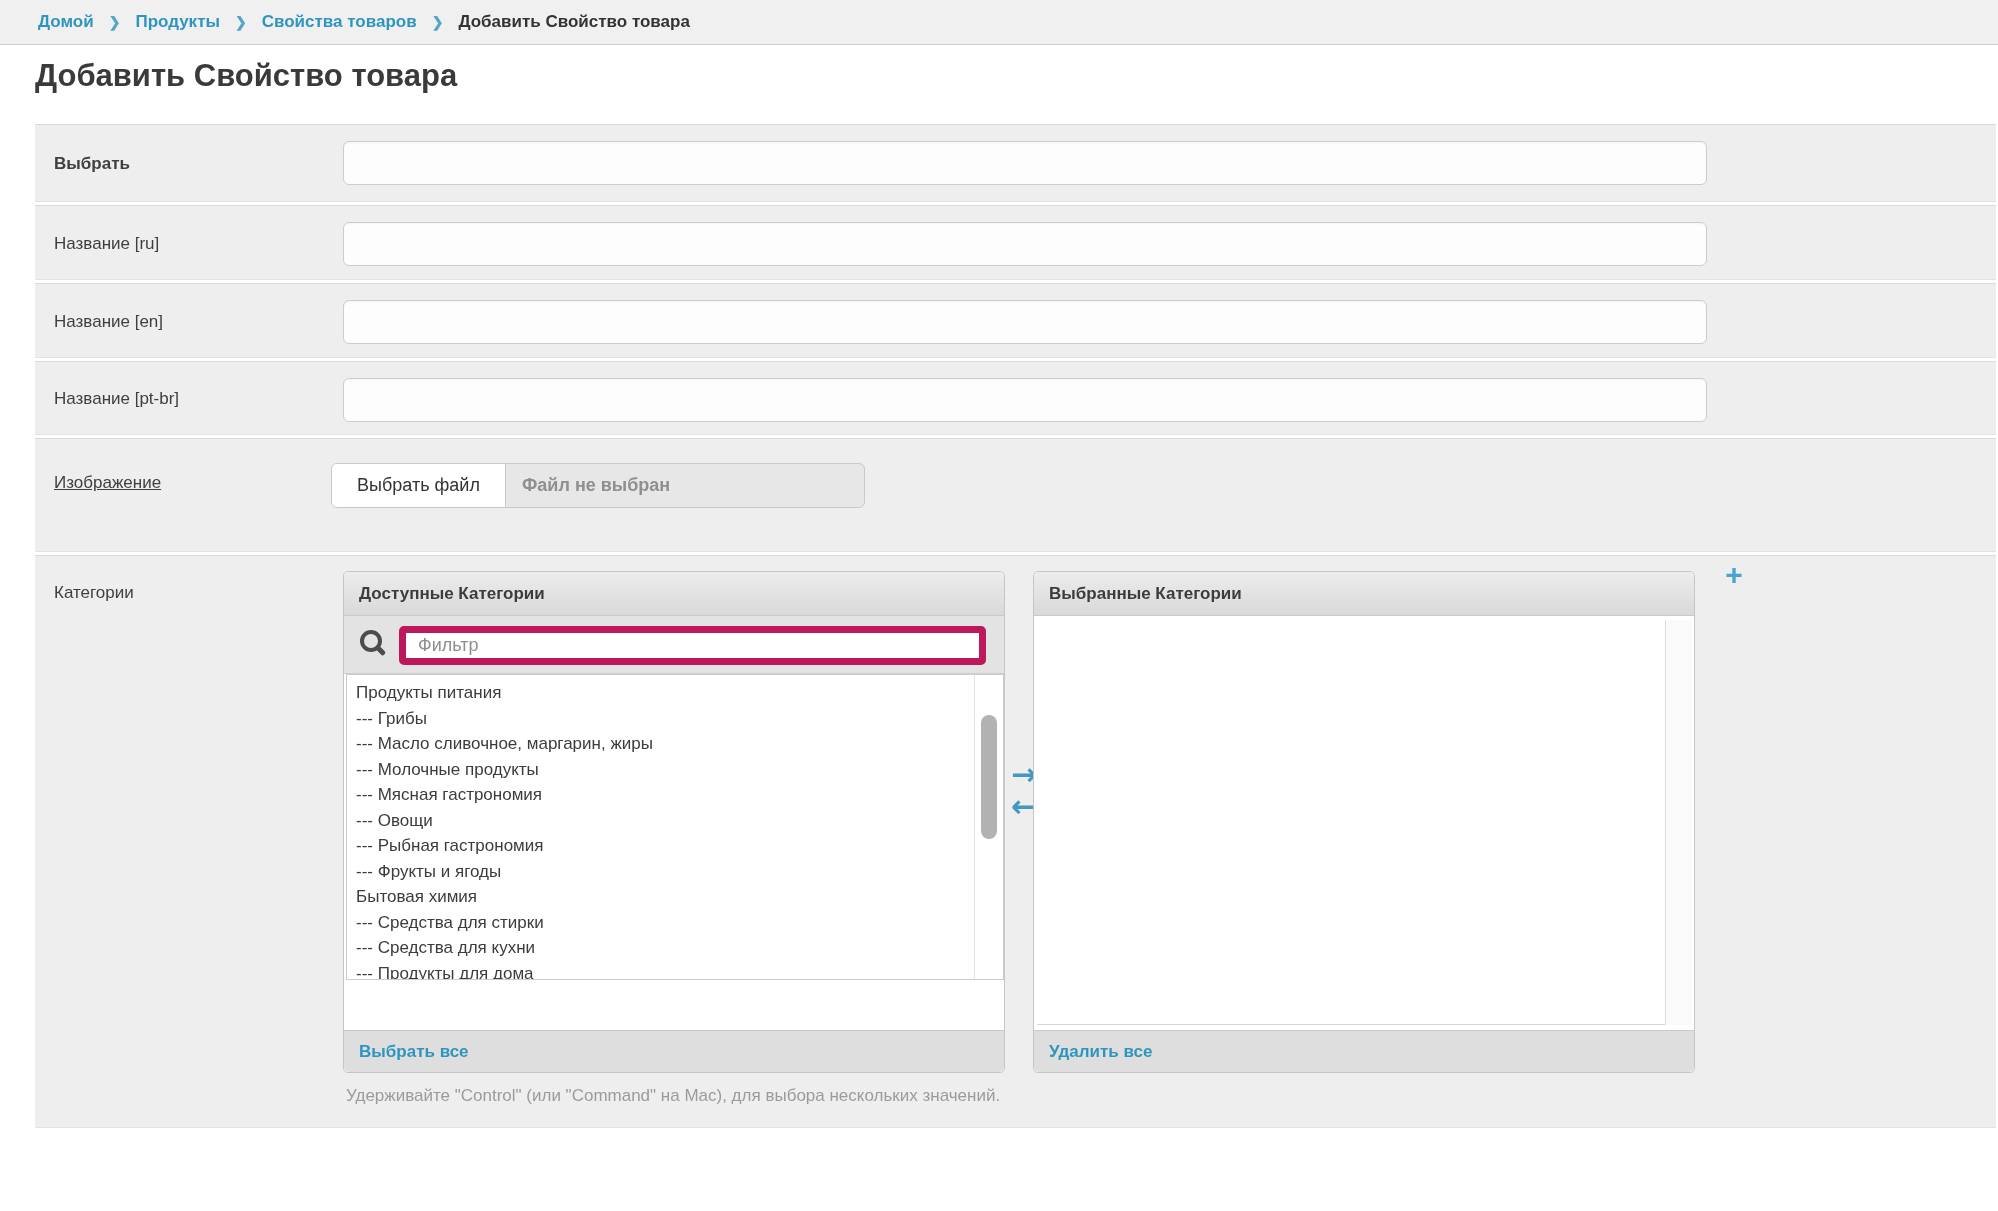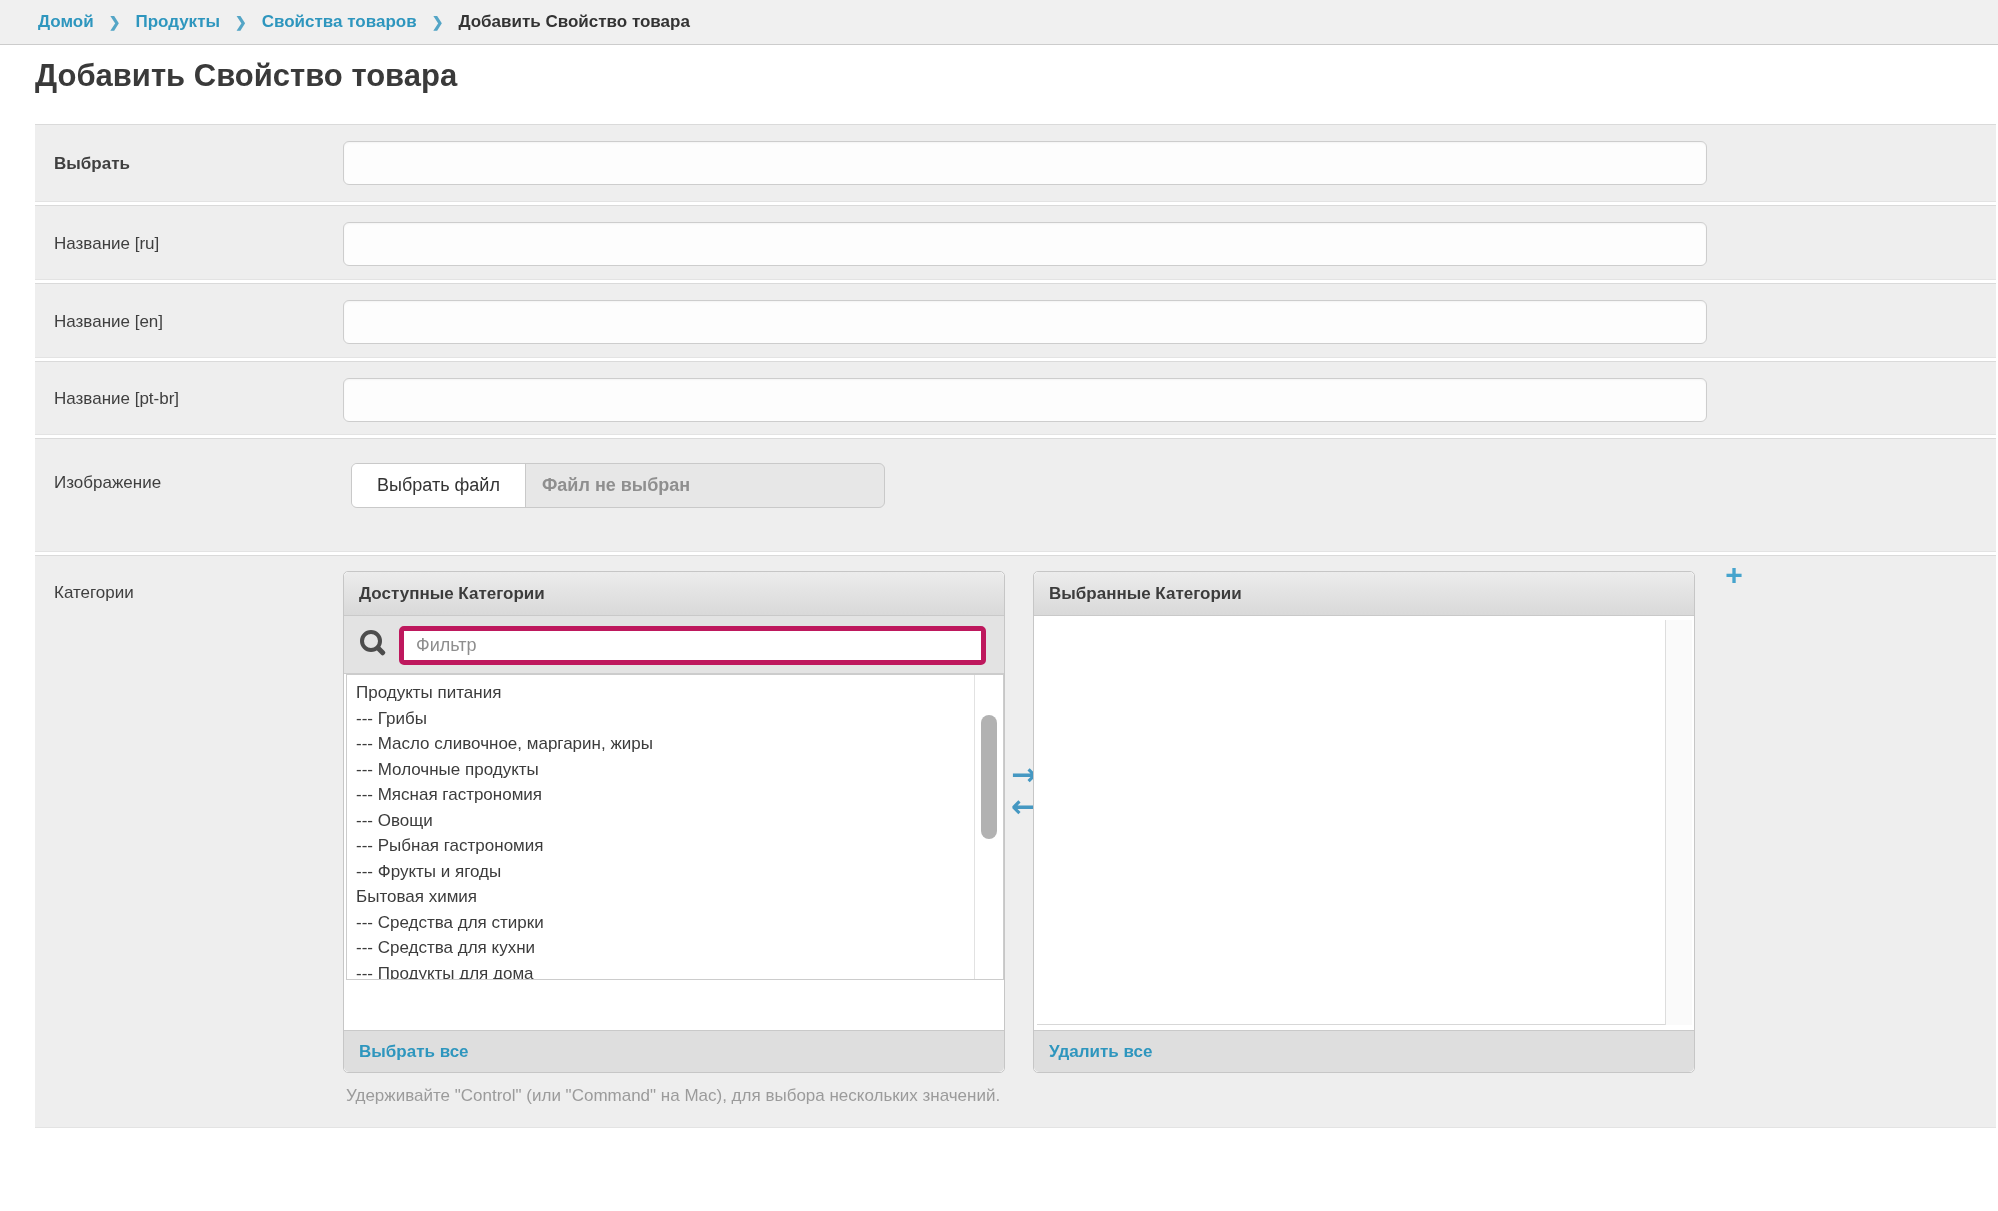--- a/index.html
+++ b/index.html
@@ -47,21 +47,21 @@
   .txt-input {
     position:absolute; left:308px; top:16px; width:1364px; height:44px;
     background:#fdfdfd; border:1px solid #cdcdcd; border-radius:6px;
     font-family:"Liberation Sans", sans-serif; font-size:17px; color:#333;
     padding:0 12px; outline:none;
     box-shadow:inset 0 1px 2px rgba(0,0,0,0.04);
   }
 
   
   .file-widget {
-    position:absolute; left:316px; top:24px; width:534px; height:45px;
+    position:absolute; left:296px; top:24px; width:534px; height:45px;
     background:#e7e7e7; border:1px solid #c9c9c9; border-radius:6px;
     display:flex; align-items:stretch; overflow:hidden; cursor:pointer;
   }
   .file-btn {
     width:174px; background:#ffffff; border-right:1px solid #c9c9c9;
     display:flex; align-items:center; justify-content:center;
     font-size:18px; color:#333333;
   }
   .file-status {
     flex:1; display:flex; align-items:center; padding-left:16px;
@@ -89,21 +89,21 @@
   .mag-dark {
     position:absolute; left:16px; top:14px; width:22px; height:22px;
     border:4px solid #4c4c4c; border-radius:50%;
   }
   .mag-dark::after {
     content:""; position:absolute; width:5px; height:11px; background:#4c4c4c;
     border-radius:2px; right:-5px; bottom:-8px; transform:rotate(-45deg);
   }
   .filter-input {
     position:absolute; left:55px; top:10px; width:587px; height:39px;
-    background:#fff; border:5px solid #be185d; border-radius:5px;
+    background:#fff; border:7px solid #be185d; border-radius:5px;
     font-family:"Liberation Sans", sans-serif; font-size:18px; color:#333;
     padding:4px 12px; outline:none;
   }
   .filter-input::placeholder { color:#8e8e8e; opacity:1; }
 
   .cat-list {
     position:absolute; left:2px; top:102px; width:658px; height:306px;
     background:#ffffff; border:1px solid #cccccc; overflow:hidden;
   }
   .cat-items { padding:5px 0 0 9px; }
@@ -194,21 +194,21 @@
     <div class="flabel" style="top:28px;">Название [en]</div>
     <input class="txt-input" type="text" value="" style="">
   </div>
 
   <div class="frow r4">
     <div class="flabel" style="top:27px;">Название [pt-br]</div>
     <input class="txt-input" type="text" value="" style="">
   </div>
 
   <div class="frow r5">
-    <div class="flabel" style="top:34px;">Изображение</div>
+    <div class="flabel" style="top:34px;text-decoration:underline;">Изображение</div>
     <div class="file-widget">
       <div class="file-btn">Выбрать файл</div>
       <div class="file-status">Файл не выбран</div>
     </div>
   </div>
 
   <div class="frow r6">
     <div class="flabel" style="top:27px;">Категории</div>
 
     <div class="panel left">

